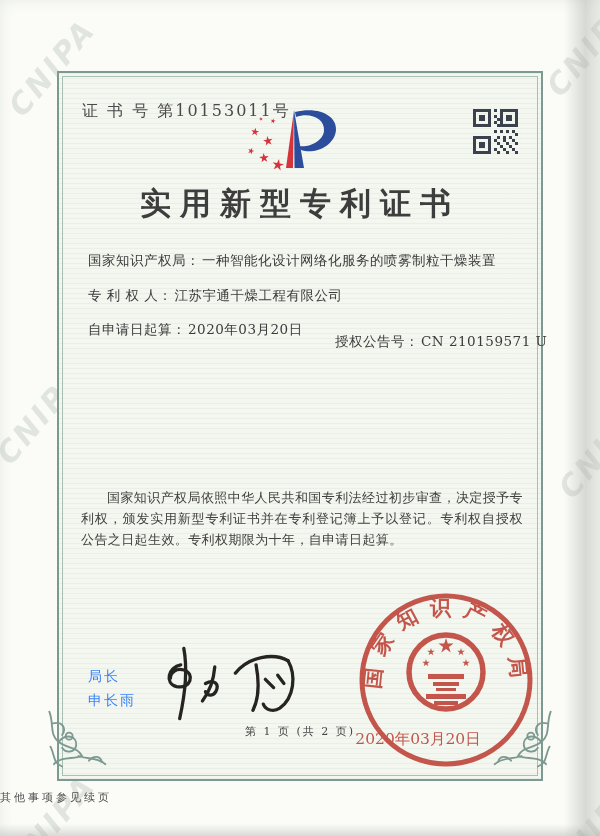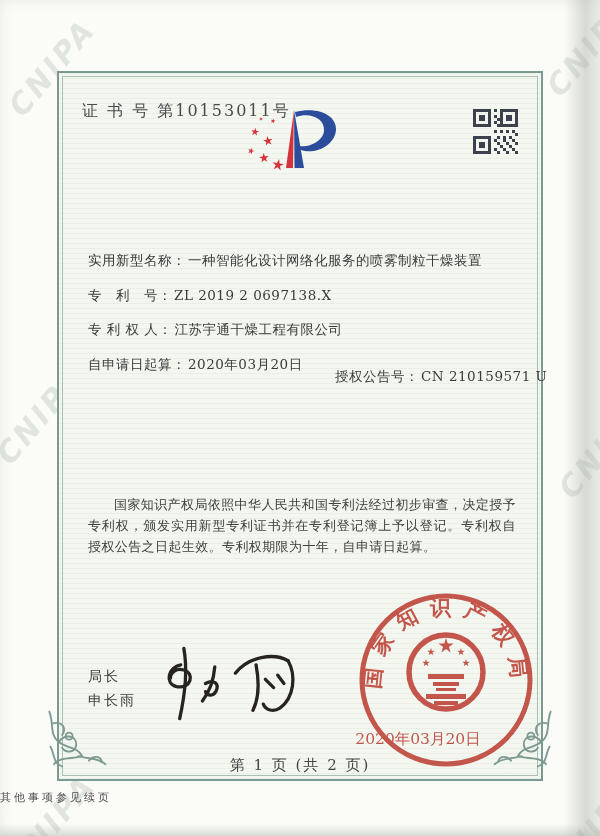--- a/index.html
+++ b/index.html
@@ -37,29 +37,29 @@
   .title{position:absolute; left:0; top:183px; width:100%; text-align:center;
     font-size:31px; font-weight:600; letter-spacing:9px; color:#3d3d3d;}
   
   .fields{position:absolute; left:88px; top:252px; width:445px; font-size:13.5px; letter-spacing:.5px; color:#3b3b3b;}
   .frow{position:relative; height:34.5px; white-space:nowrap;}
   .frow .lbl{margin-right:2px;}
   .grant-right{position:absolute; left:247px; top:12px;}
   
   .paras{position:absolute; left:76px; top:482px; width:452px;
     font-size:13px; line-height:21px; letter-spacing:.4px; text-align:justify; color:#40403e;}
-  .paras p{margin:12px; text-indent:2em;}
+  .paras p{margin:5px; text-indent:2em;}
   
   .signer{position:absolute; left:88px; top:664px; font-family:"DejaVu Sans", sans-serif;
-    font-size:14px; letter-spacing:2px; color:#404040; line-height:24px;}
+    font-size:14px; letter-spacing:2px; color:#3b82f6; line-height:24px;}
   .signature{position:absolute; left:158px; top:643px; width:160px; height:85px;}
   .seal{position:absolute; left:356px; top:592px; width:180px; height:180px;
     mix-blend-mode:multiply; opacity:.92;}
-  .page-info{position:absolute; left:0; top:756px; width:100%; text-align:center;
-    font-size:15px; letter-spacing:2px; color:#454545;}
+  .page-info{position:absolute; left:0; top:724px; width:100%; text-align:center;
+    font-size:11px; letter-spacing:2px; color:#454545;}
   .footnote{position:absolute; left:0; top:790px; width:100%; 
     font-size:11px; letter-spacing:3px; color:#4c4c4c;}
 </style>
 </head>
 <body>
 
 <div id="page">
 
   <div class="wm" style="left:-6px;  top:50px;">CNIPA</div>
   <div class="wm" style="left:532px; top:30px;">CNIPA</div>
@@ -125,27 +125,25 @@
         <rect x="6" y="33" width="6" height="6"></rect>
       <path d="M21,0h3v3h-3z M21,6h3v3h-3z M24,9h3v3h-3z M21,12h3v3h-3z M24,15h3v3h-3z
                M21,21h3v3h-3z M27,21h3v3h-3z M33,21h3v3h-3z M39,21h3v3h-3z M42,24h3v3h-3z
                M24,27h3v3h-3z M30,27h3v3h-3z M36,27h3v3h-3z M21,30h3v3h-3z M30,30h3v3h-3z
                M39,30h3v3h-3z M24,33h3v3h-3z M33,33h3v3h-3z M42,33h3v3h-3z M27,36h3v3h-3z
                M36,36h3v3h-3z M21,39h3v3h-3z M30,39h3v3h-3z M39,39h3v3h-3z M24,42h3v3h-3z
                M33,42h3v3h-3z M42,42h3v3h-3z"></path>
     </g>
   </svg>
 
+  <div class="title">实用新型专利证书</div>
 
   <div class="fields">
     <div class="frow">
-      <span class="lbl">实用新型名称：</span><span>一种智能化设计网络化服务的喷雾制粒干燥装置</span>
-    </div>
-    <div class="frow">
-      <span class="lbl">专　利　号：</span><span>ZL 2019 2 0697138.X</span>
+      <span class="lbl">国家知识产权局：</span><span>一种智能化设计网络化服务的喷雾制粒干燥装置</span>
     </div>
     <div class="frow">
       <span class="lbl">专 利 权 人：</span><span>江苏宇通干燥工程有限公司</span>
     </div>
     <div class="frow">
       <span class="lbl">自申请日起算：</span><span>2020年03月20日</span>
       <span class="grant-right">
         <span class="lbl">授权公告号：</span><span>CN 210159571 U</span>
       </span>
     </div>

